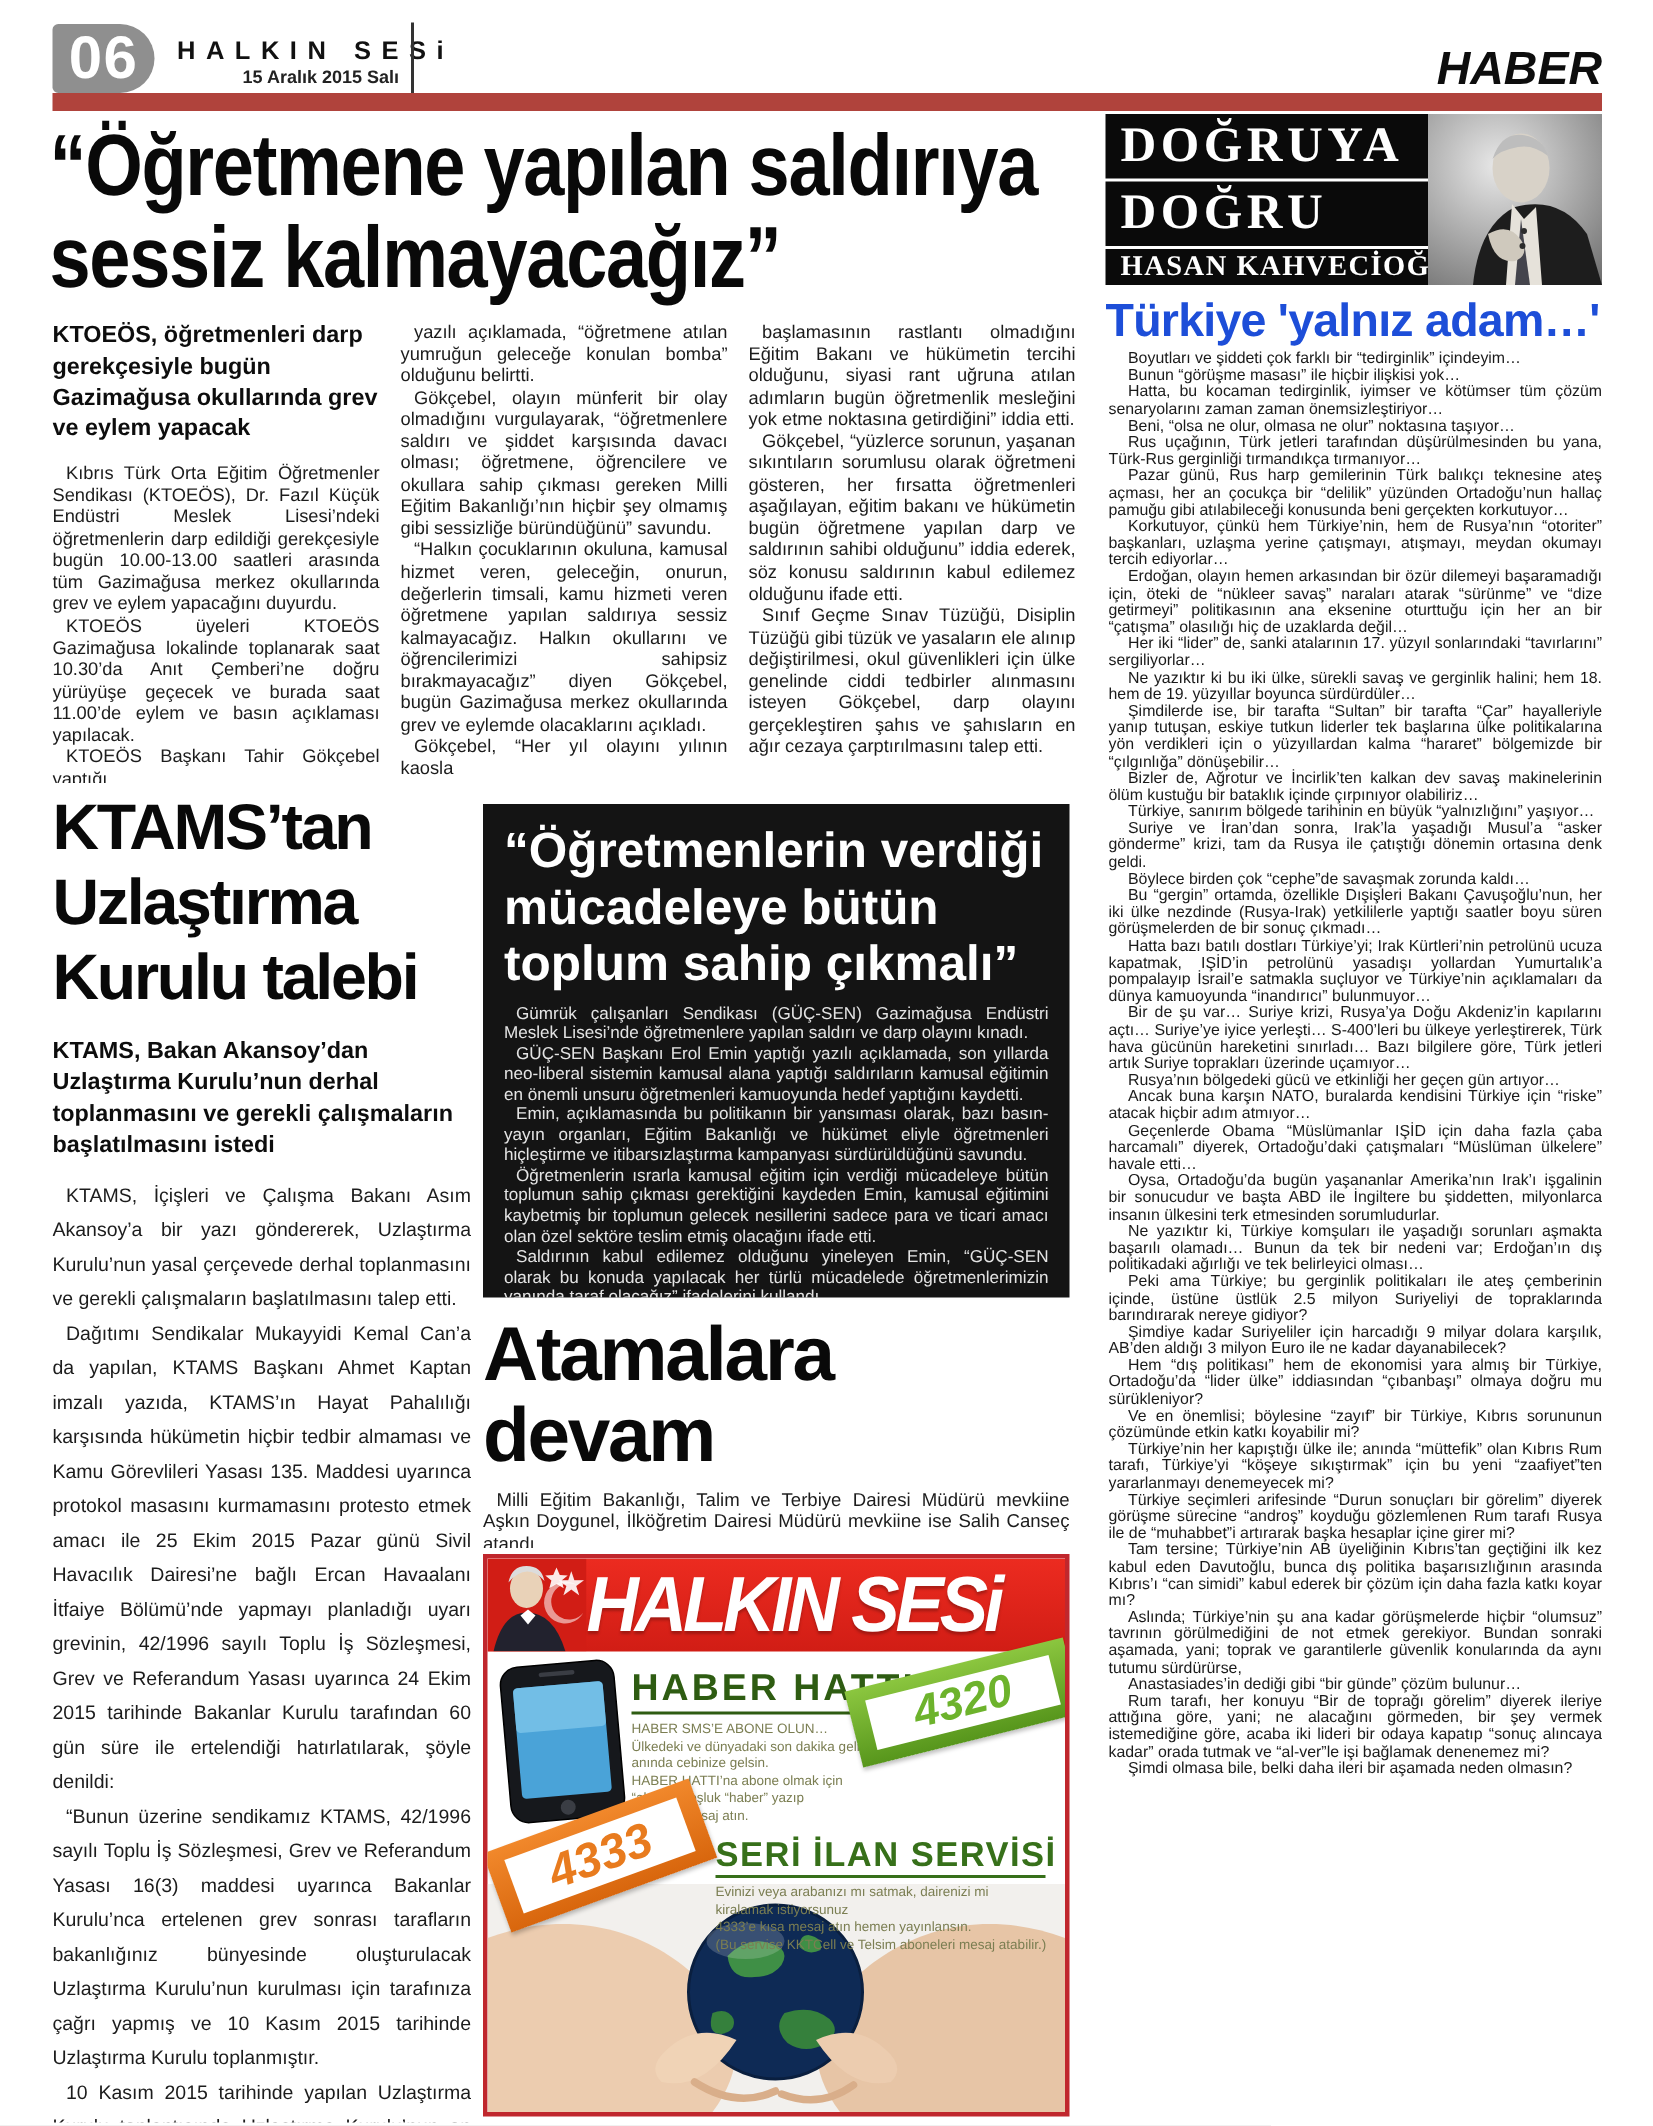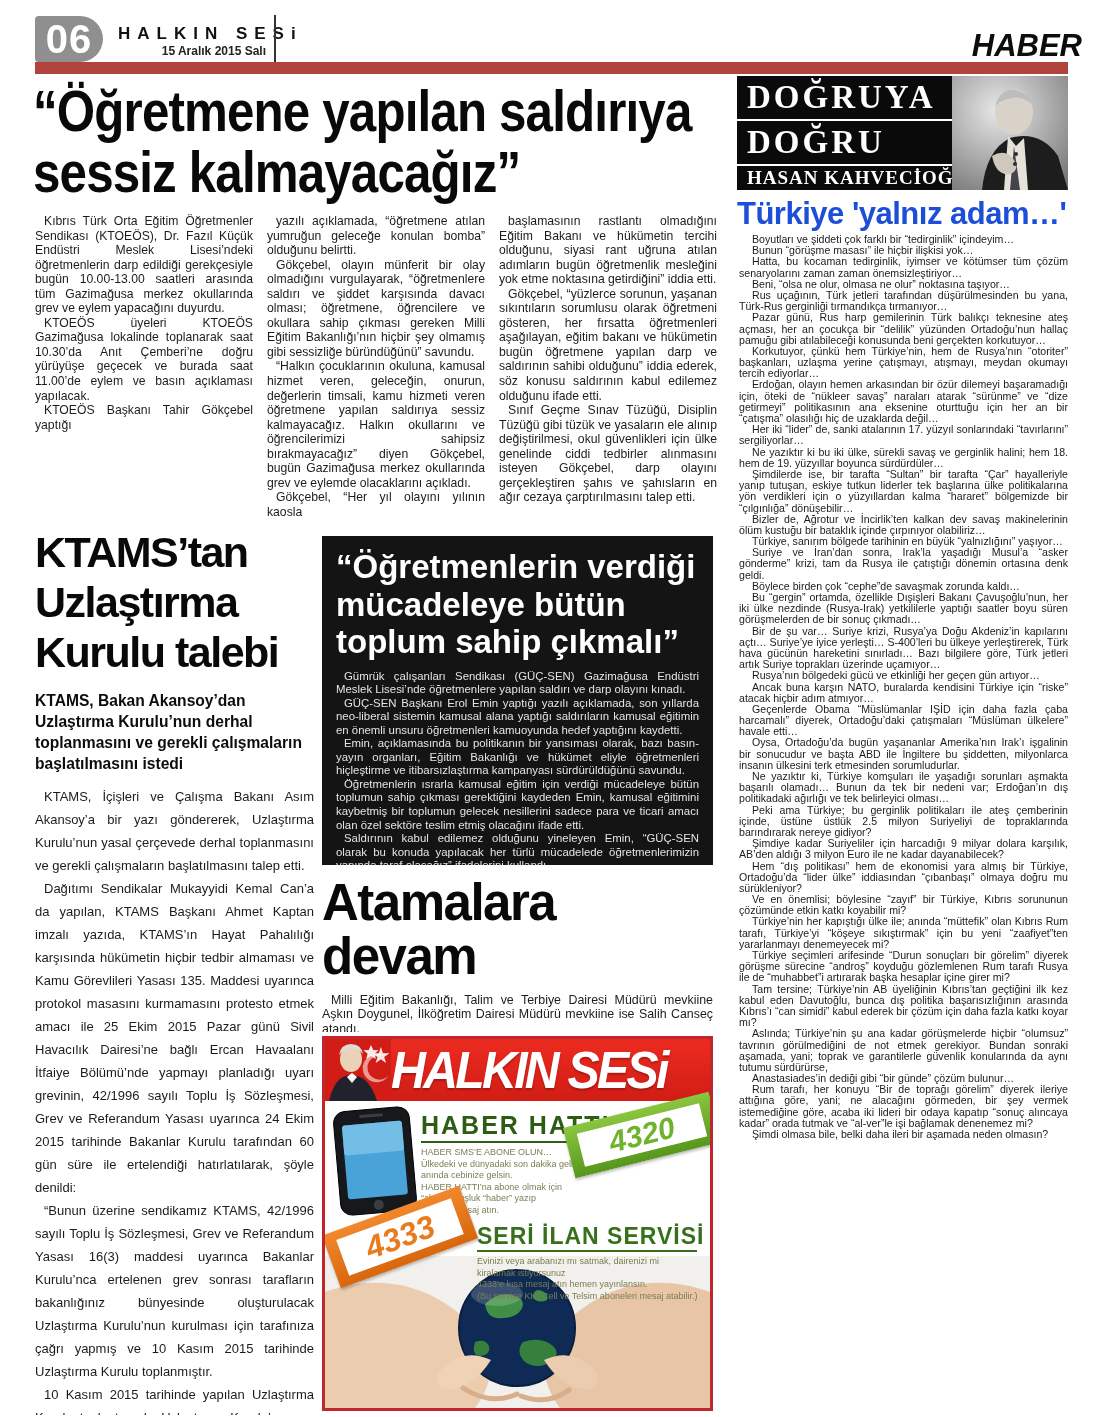--- a/index.html
+++ b/index.html
@@ -8,21 +8,21 @@
 
   
   .page-num{position:absolute;left:35px;top:16px;width:68px;height:46px;background:#8f8f8f;
             border-radius:5px 30px 30px 5px;color:#fff;font-size:40px;font-weight:bold;
             display:flex;align-items:center;justify-content:center;letter-spacing:1px;}
   .masthead{position:absolute;left:118px;top:24px;font-size:17px;font-weight:bold;
             letter-spacing:7px;color:#111;}
   .issue-date{position:absolute;left:118px;top:44px;width:148px;text-align:right;
               font-size:12px;font-weight:bold;color:#222;}
   .header-vline{position:absolute;left:274px;top:15px;width:2px;height:48px;background:#333;}
-  .section-label{position:absolute;right:20px;top:28px;font-size:31px;font-weight:bold;
+  .section-label{position:absolute;right:34px;top:28px;font-size:31px;font-weight:bold;
                  font-style:italic;letter-spacing:0px;color:#0d0d0d;}
   .red-band{position:absolute;left:35px;top:62px;width:1033px;height:12px;background:#b0433c;}
 
   
   .lead-headline{position:absolute;left:33px;top:80px;width:810px;font-size:58px;line-height:61px;
                  font-weight:bold;letter-spacing:-1px;transform:scaleX(.85);transform-origin:left top;
                  color:#090909;}
   .lead-cols{position:absolute;left:35px;top:214px;width:682px;height:308px;display:flex;gap:14px;
              overflow:hidden;}
   .lead-col{width:218px;flex:0 0 218px;font-size:12.2px;line-height:14.55px;text-align:justify;}
@@ -108,20 +108,21 @@
   <div class="page-num">06</div>
   <div class="masthead">HALKIN SESi</div>
   <div class="issue-date">15 Aralık 2015 Salı</div>
   <div class="header-vline"></div>
   <div class="section-label">HABER</div>
   <div class="red-band"></div>
 
   <div class="lead-headline">“Öğretmene yapılan saldırıya sessiz kalmayacağız”</div>
   <div class="lead-cols">
     <div class="lead-col">
+      <div class="lead-standfirst">KTOEÖS, öğretmenleri darp gerekçesiyle bugün Gazimağusa okullarında grev ve eylem yapacak</div>
       <div>
           <p>Kıbrıs Türk Orta Eğitim Öğretmenler Sendikası (KTOEÖS), Dr. Fazıl Küçük Endüstri Meslek Lisesi’ndeki öğretmenlerin darp edildiği gerekçesiyle bugün 10.00-13.00 saatleri arasında tüm Gazimağusa merkez okullarında grev ve eylem yapacağını duyurdu.</p>
           <p>KTOEÖS üyeleri KTOEÖS Gazimağusa lokalinde toplanarak saat 10.30’da Anıt Çemberi’ne doğru yürüyüşe geçecek ve burada saat 11.00’de eylem ve basın açıklaması yapılacak.</p>
           <p>KTOEÖS Başkanı Tahir Gökçebel yaptığı</p>
         </div>
     </div>
     <div class="lead-col">
         <p>yazılı açıklamada, “öğretmene atılan yumruğun geleceğe konulan bomba” olduğunu belirtti.</p>
         <p>Gökçebel, olayın münferit bir olay olmadığını vurgulayarak, “öğretmenlere saldırı ve şiddet karşısında davacı olması; öğretmene, öğrencilere ve okullara sahip çıkması gereken Milli Eğitim Bakanlığı’nın hiçbir şey olmamış gibi sessizliğe büründüğünü” savundu.</p>
         <p>“Halkın çocuklarının okuluna, kamusal hizmet veren, geleceğin, onurun, değerlerin timsali, kamu hizmeti veren öğretmene yapılan saldırıya sessiz kalmayacağız. Halkın okullarını ve öğrencilerimizi sahipsiz bırakmayacağız” diyen Gökçebel, bugün Gazimağusa merkez okullarında grev ve eylemde olacaklarını açıkladı.</p>
@@ -264,20 +265,21 @@
         <p>Korkutuyor, çünkü hem Türkiye’nin, hem de Rusya’nın “otoriter” başkanları, uzlaşma yerine çatışmayı, atışmayı, meydan okumayı tercih ediyorlar…</p>
         <p>Erdoğan, olayın hemen arkasından bir özür dilemeyi başaramadığı için, öteki de “nükleer savaş” naraları atarak “sürünme” ve “dize getirmeyi” politikasının ana eksenine oturttuğu için her an bir “çatışma” olasılığı hiç de uzaklarda değil…</p>
         <p>Her iki “lider” de, sanki atalarının 17. yüzyıl sonlarındaki “tavırlarını” sergiliyorlar…</p>
         <p>Ne yazıktır ki bu iki ülke, sürekli savaş ve gerginlik halini; hem 18. hem de 19. yüzyıllar boyunca sürdürdüler…</p>
         <p>Şimdilerde ise, bir tarafta “Sultan” bir tarafta “Çar” hayalleriyle yanıp tutuşan, eskiye tutkun liderler tek başlarına ülke politikalarına yön verdikleri için o yüzyıllardan kalma “hararet” bölgemizde bir “çılgınlığa” dönüşebilir…</p>
         <p>Bizler de, Ağrotur ve İncirlik’ten kalkan dev savaş makinelerinin ölüm kustuğu bir bataklık içinde çırpınıyor olabiliriz…</p>
         <p>Türkiye, sanırım bölgede tarihinin en büyük “yalnızlığını” yaşıyor…</p>
         <p>Suriye ve İran’dan sonra, Irak’la yaşadığı Musul’a “asker gönderme” krizi, tam da Rusya ile çatıştığı dönemin ortasına denk geldi.</p>
         <p>Böylece birden çok “cephe”de savaşmak zorunda kaldı…</p>
         <p>Bu “gergin” ortamda, özellikle Dışişleri Bakanı Çavuşoğlu’nun, her iki ülke nezdinde (Rusya-Irak) yetkililerle yaptığı saatler boyu süren görüşmelerden de bir sonuç çıkmadı…</p>
+        <p>Hatta bazı batılı dostları Türkiye’yi; Irak Kürtleri’nin petrolünü ucuza kapatmak, IŞİD’in petrolünü yasadışı yollardan Yumurtalık’a pompalayıp İsrail’e satmakla suçluyor ve Türkiye’nin açıklamaları da dünya kamuoyunda “inandırıcı” bulunmuyor…</p>
         <p>Bir de şu var… Suriye krizi, Rusya’ya Doğu Akdeniz’in kapılarını açtı… Suriye’ye iyice yerleşti… S-400’leri bu ülkeye yerleştirerek, Türk hava gücünün hareketini sınırladı… Bazı bilgilere göre, Türk jetleri artık Suriye toprakları üzerinde uçamıyor…</p>
         <p>Rusya’nın bölgedeki gücü ve etkinliği her geçen gün artıyor…</p>
         <p>Ancak buna karşın NATO, buralarda kendisini Türkiye için “riske” atacak hiçbir adım atmıyor…</p>
         <p>Geçenlerde Obama “Müslümanlar IŞİD için daha fazla çaba harcamalı” diyerek, Ortadoğu’daki çatışmaları “Müslüman ülkelere” havale etti…</p>
         <p>Oysa, Ortadoğu’da bugün yaşananlar Amerika’nın Irak’ı işgalinin bir sonucudur ve başta ABD ile İngiltere bu şiddetten, milyonlarca insanın ülkesini terk etmesinden sorumludurlar.</p>
         <p>Ne yazıktır ki, Türkiye komşuları ile yaşadığı sorunları aşmakta başarılı olamadı… Bunun da tek bir nedeni var; Erdoğan’ın dış politikadaki ağırlığı ve tek belirleyici olması…</p>
         <p>Peki ama Türkiye; bu gerginlik politikaları ile ateş çemberinin içinde, üstüne üstlük 2.5 milyon Suriyeliyi de topraklarında barındırarak nereye gidiyor?</p>
         <p>Şimdiye kadar Suriyeliler için harcadığı 9 milyar dolara karşılık, AB’den aldığı 3 milyon Euro ile ne kadar dayanabilecek?</p>
         <p>Hem “dış politikası” hem de ekonomisi yara almış bir Türkiye, Ortadoğu’da “lider ülke” iddiasından “çıbanbaşı” olmaya doğru mu sürükleniyor?</p>
         <p>Ve en önemlisi; böylesine “zayıf” bir Türkiye, Kıbrıs sorununun çözümünde etkin katkı koyabilir mi?</p>

